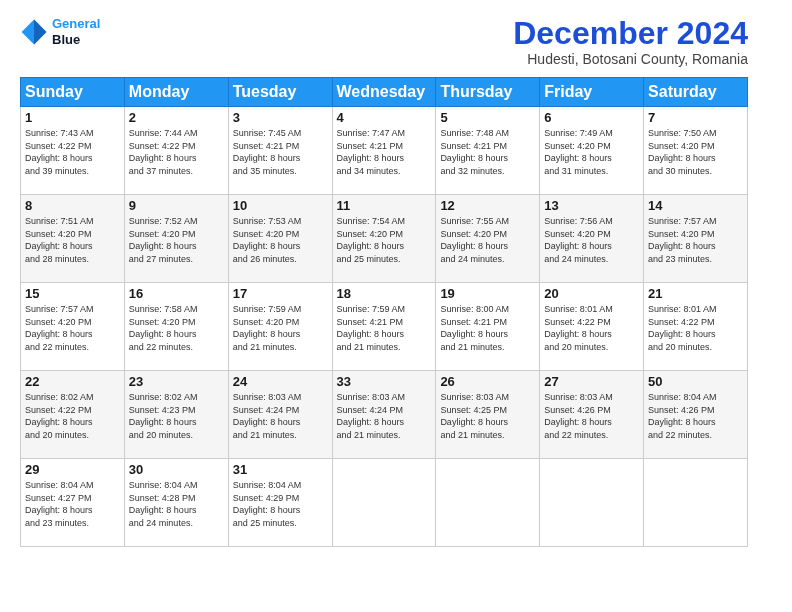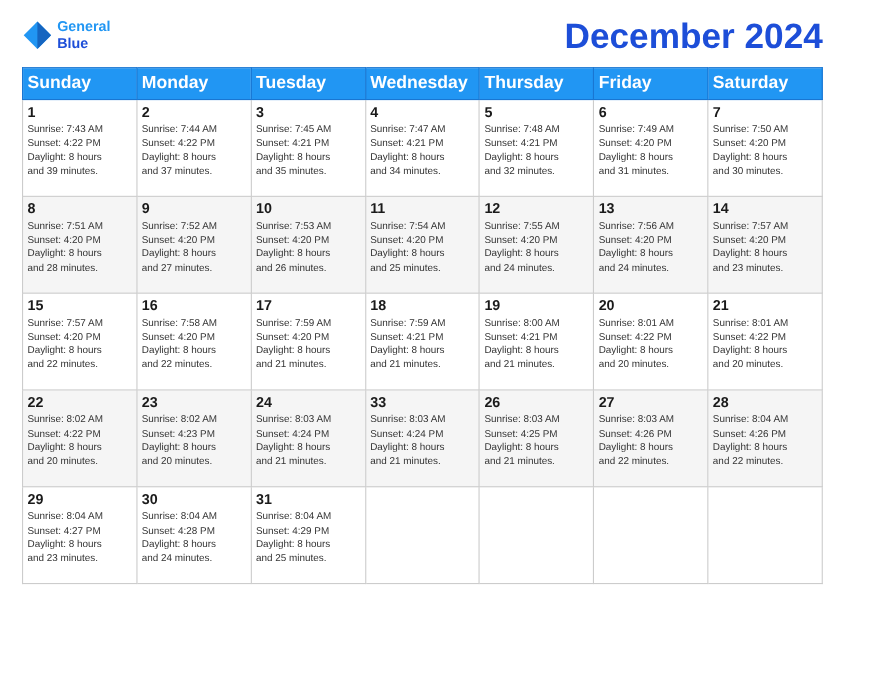--- a/index.html
+++ b/index.html
@@ -99,25 +99,26 @@
 
 <div class="page">
   <div class="header">
     <div class="logo">
       <svg class="logo-icon" viewBox="0 0 36 36" xmlns="http://www.w3.org/2000/svg">
         <polygon points="18,2 34,18 18,34 2,18" fill="#2196f3"></polygon>
         <polygon points="18,2 34,18 18,34" fill="#1565c0"></polygon>
       </svg>
       <div class="logo-text">
         <div><span>General</span></div>
-        <div><span style="color:#1d4ed8">Blue</span></div>
+        <div><span style="color:#0f172a">Blue</span></div>
       </div>
     </div>
     <div class="title-block">
       <div class="main-title">December 2024</div>
+      <div class="subtitle">Hudesti, Botosani County, Romania</div>
     </div>
   </div>
 
   <table class="calendar">
     <thead>
       <tr>
         <th>Sunday</th>
         <th>Monday</th>
         <th>Tuesday</th>
         <th>Wednesday</th>
@@ -236,21 +237,21 @@
           </td>
           <td>
             <span class="day-number">26</span>
             <div class="day-info">Sunrise: 8:03 AM<br>Sunset: 4:25 PM<br>Daylight: 8 hours<br>and 21 minutes.</div>
           </td>
           <td>
             <span class="day-number">27</span>
             <div class="day-info">Sunrise: 8:03 AM<br>Sunset: 4:26 PM<br>Daylight: 8 hours<br>and 22 minutes.</div>
           </td>
           <td>
-            <span class="day-number">28</span>
+            <span class="day-number">50</span>
             <div class="day-info">Sunrise: 8:04 AM<br>Sunset: 4:26 PM<br>Daylight: 8 hours<br>and 22 minutes.</div>
           </td>
         </tr>
         <tr>
           <td>
             <span class="day-number">29</span>
             <div class="day-info">Sunrise: 8:04 AM<br>Sunset: 4:27 PM<br>Daylight: 8 hours<br>and 23 minutes.</div>
           </td>
           <td>
             <span class="day-number">30</span>

